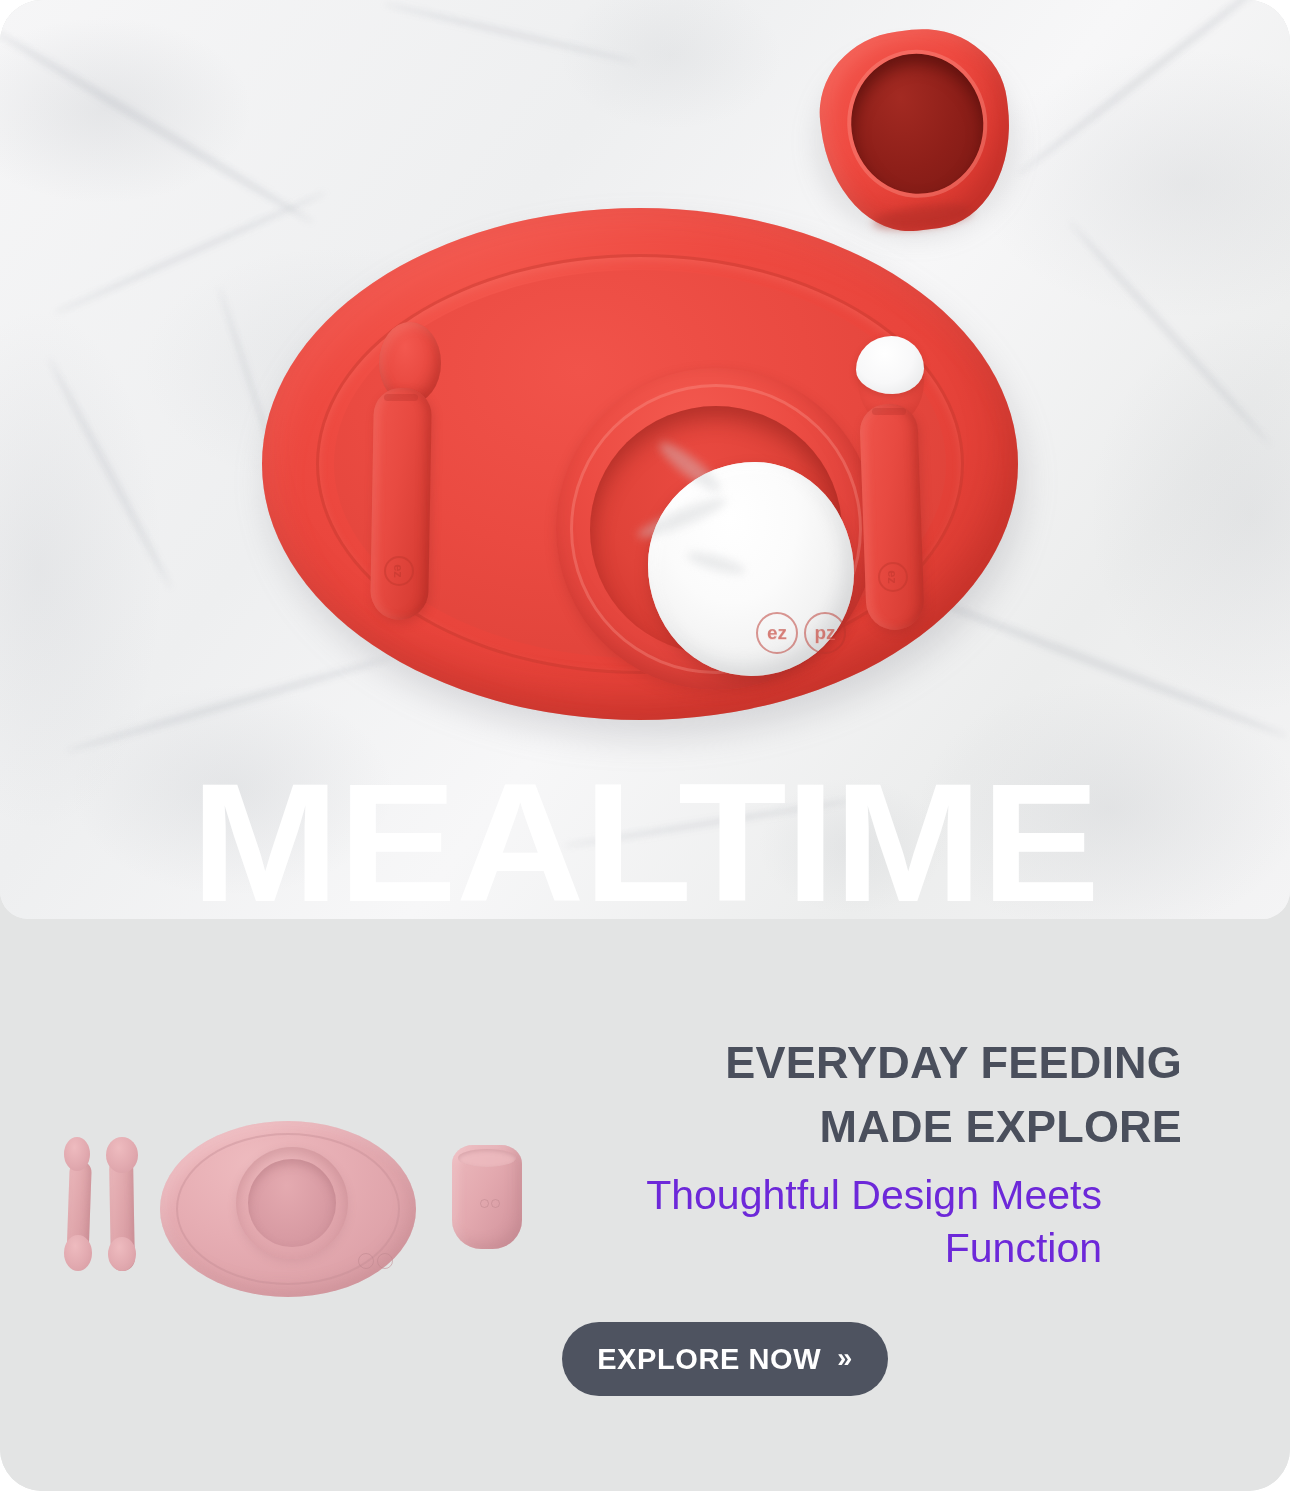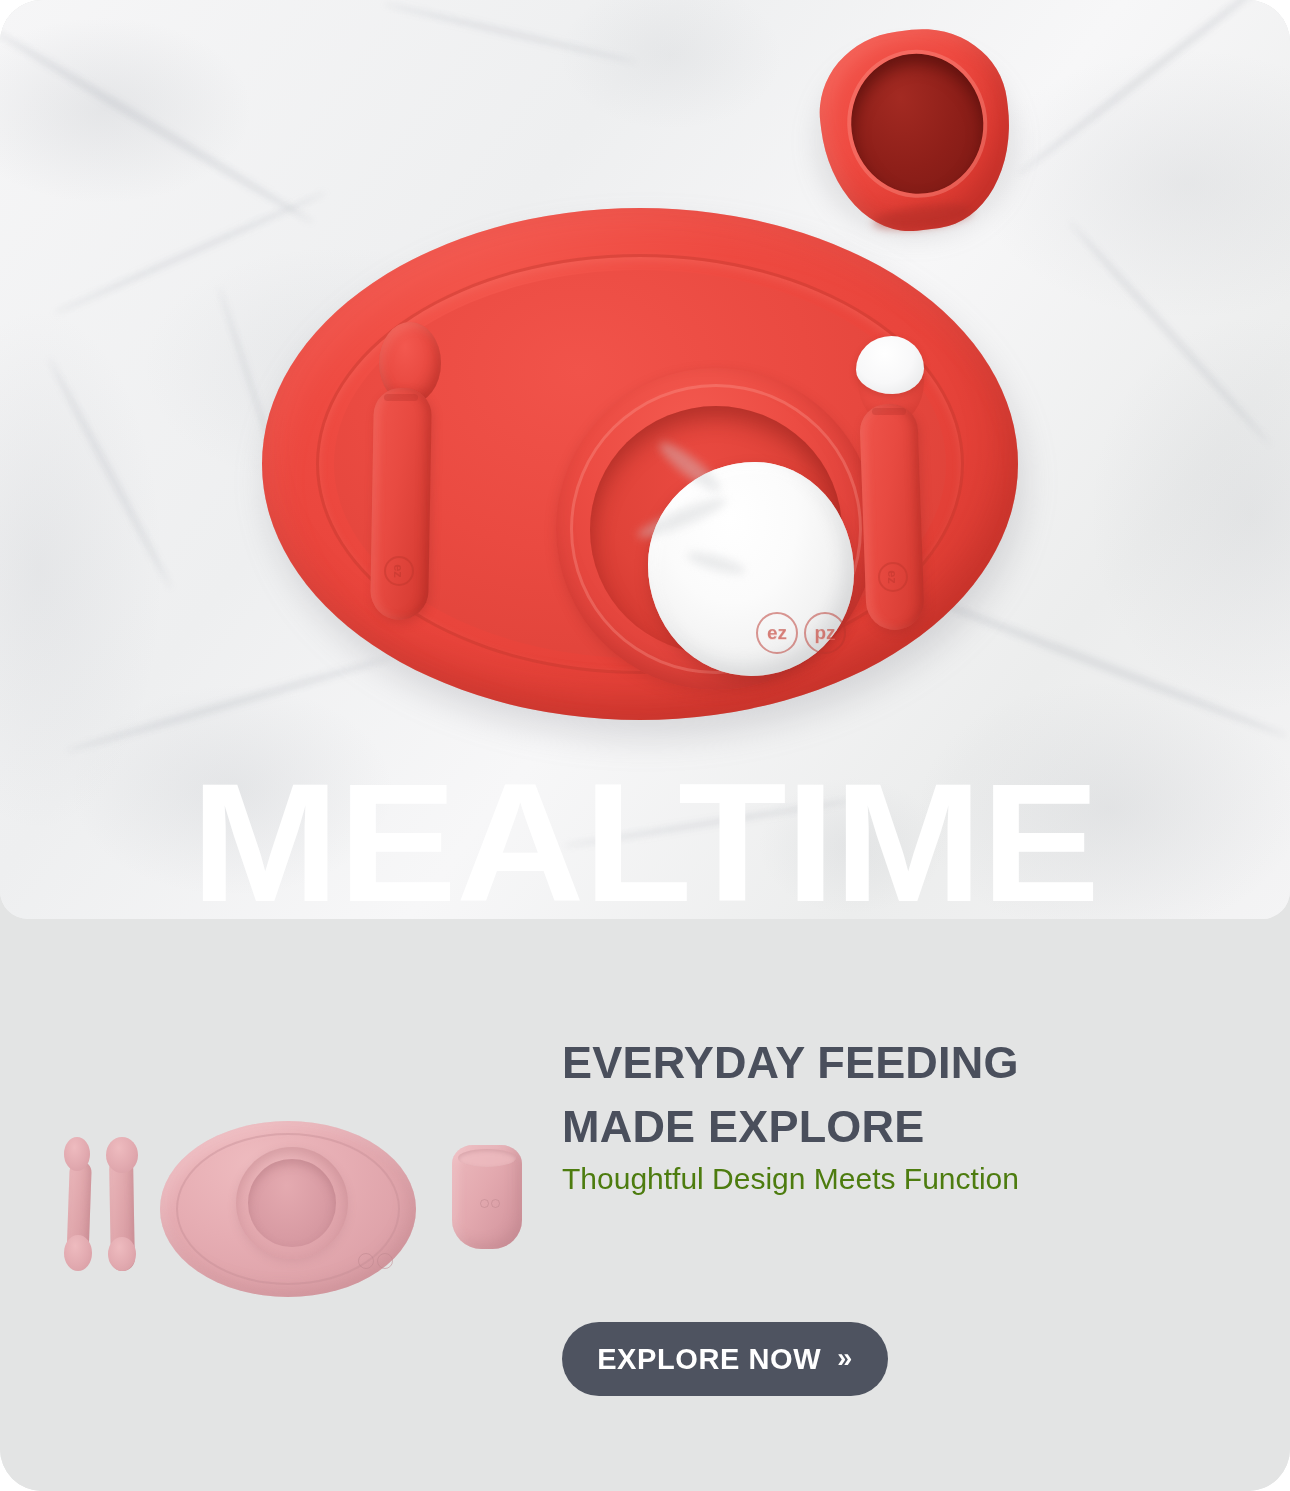--- a/index.html
+++ b/index.html
@@ -409,35 +409,37 @@
     width: 9px; height: 9px; border-radius: 50%;
     border: 1px solid rgba(190,135,142,0.55);
   }
 
   
   .copy {
     position: absolute;
     left: 562px;
     top: 112px;
     width: 620px;
+    text-align: right;
   }
   .headline {
     font-family: "Liberation Sans", sans-serif;
     font-weight: 700;
     font-size: 45px;
     line-height: 1.42;
     letter-spacing: 0.2px;
     color: #4a4f5c;
   }
   .subhead {
+    margin-top: 10px;
     font-family: "Liberation Sans", sans-serif;
     font-weight: 400;
-    font-size: 30px;
+    font-size: 41px;
     line-height: 1.30;
-    color: #4d7c0f;
+    color: #6d28d9;
     max-width: 540px;
   }
   .cta {
     position: absolute;
     left: 562px;
     top: 1322px;
     width: 326px;
     height: 74px;
     border: none;
     border-radius: 37px;

